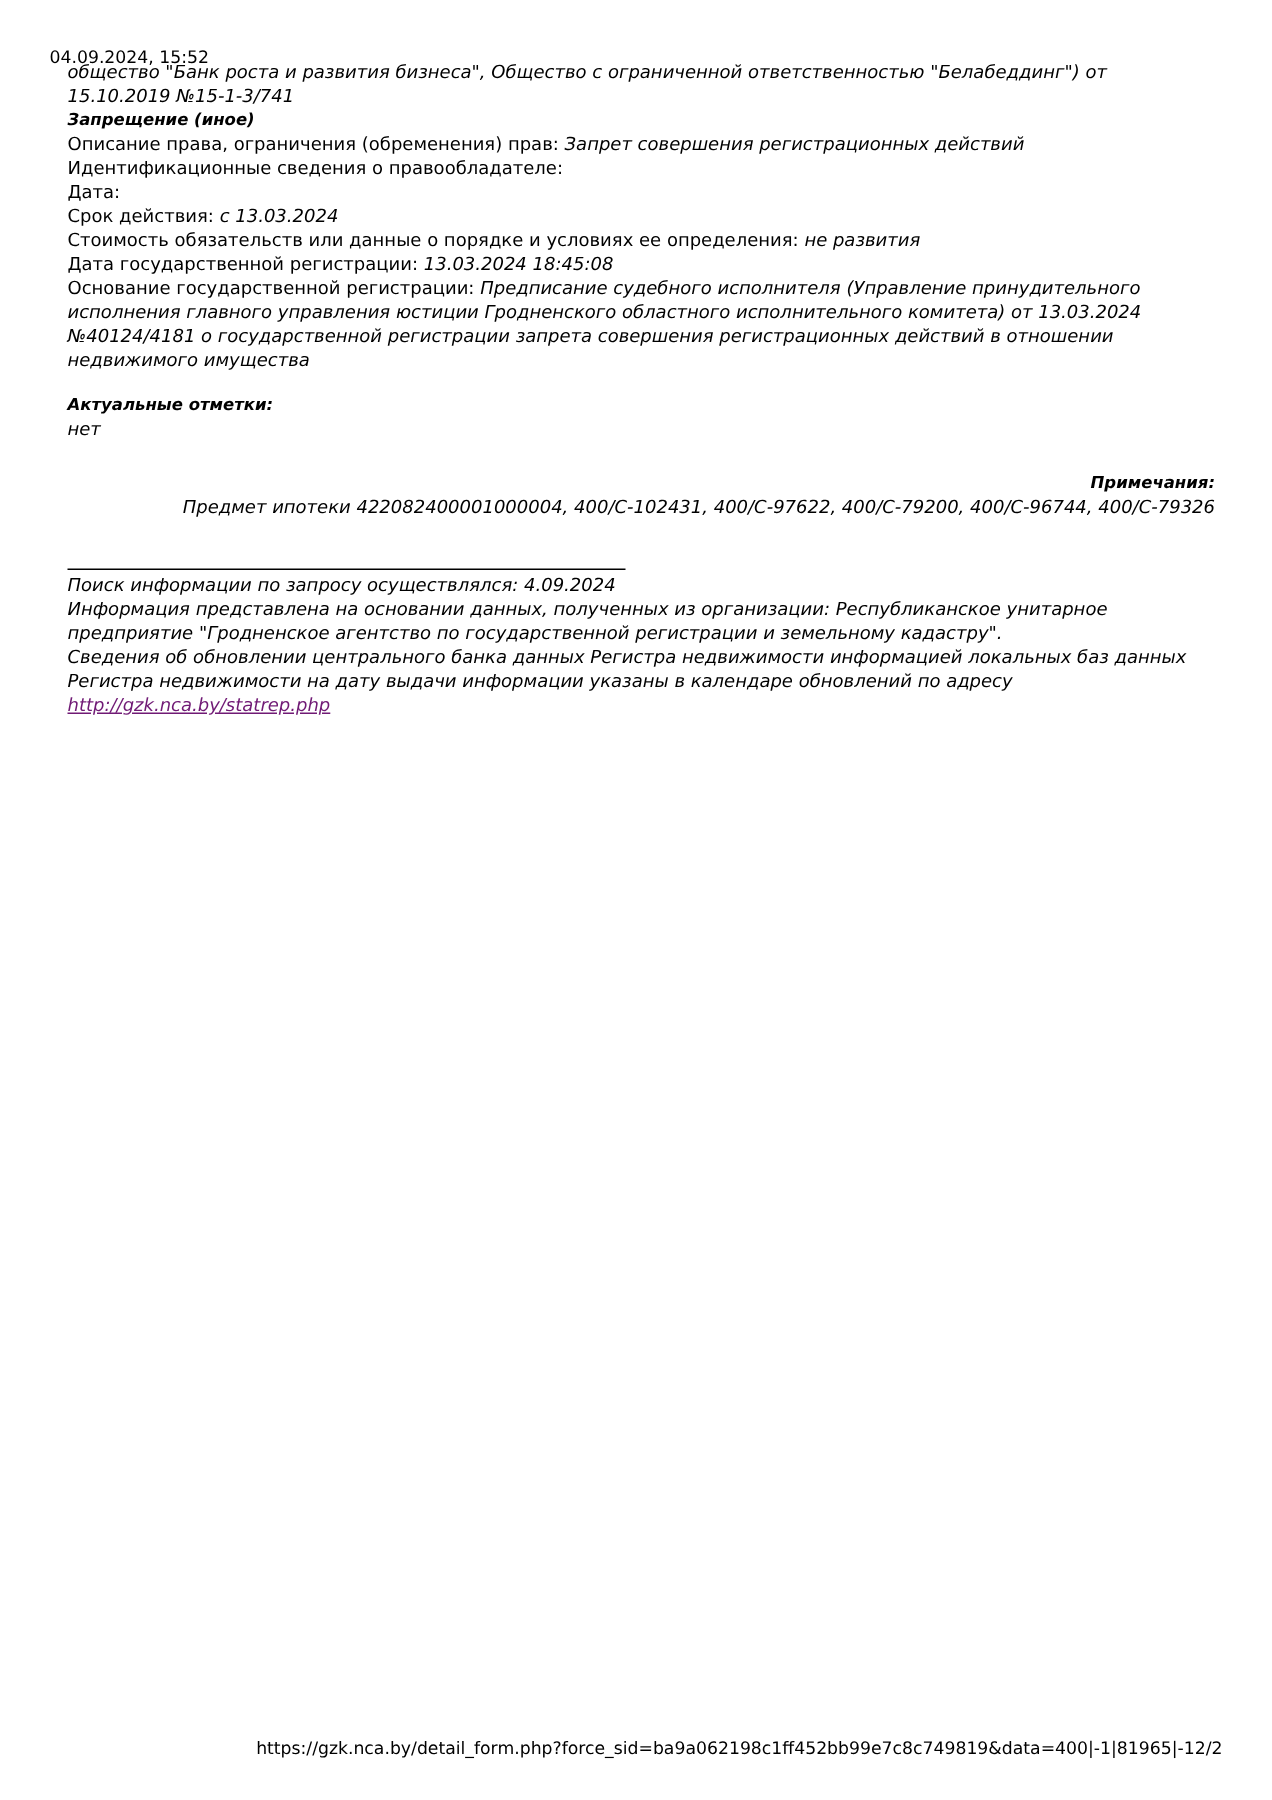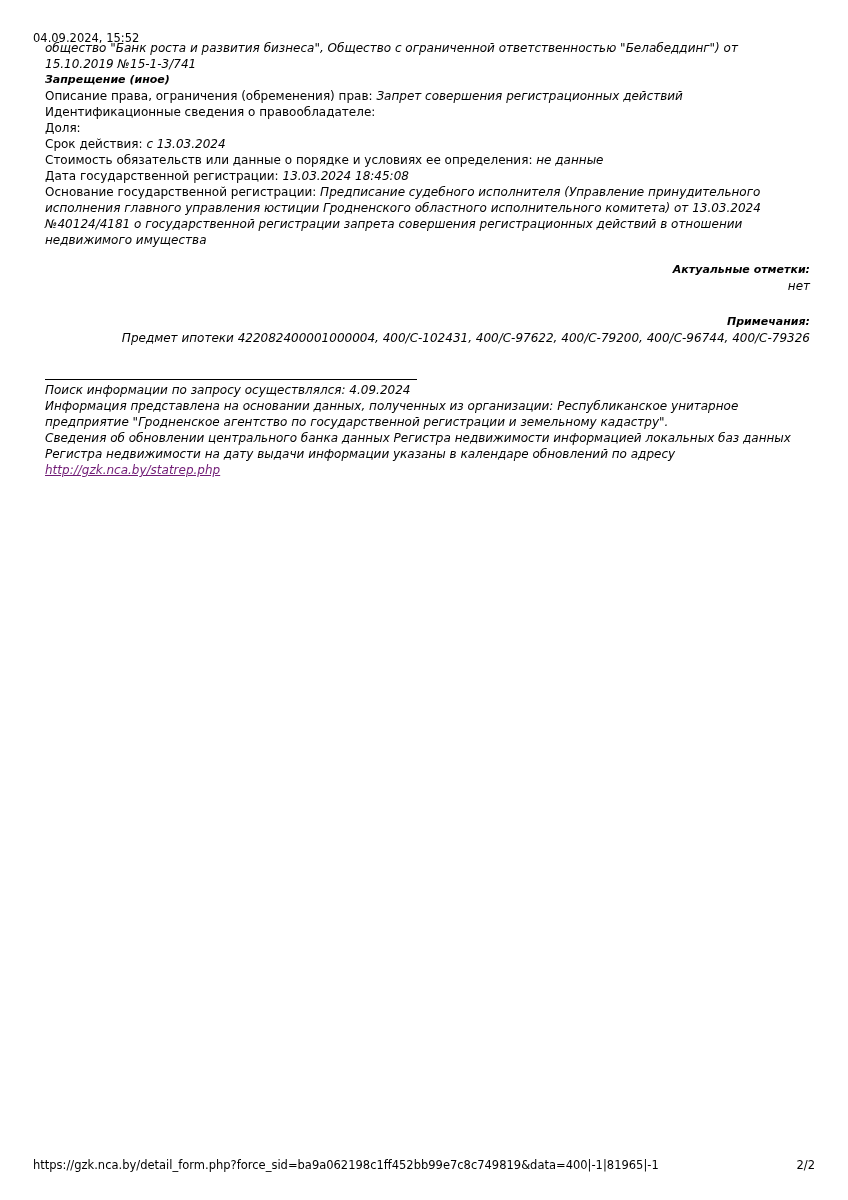--- a/index.html
+++ b/index.html
@@ -46,21 +46,21 @@
   }
   .content p { margin: 0; }
   .it { font-style: italic; }
   .heading {
     font-weight: bold;
     font-size: 11px;
     font-style: italic;
   }
   .continuation { margin-bottom: 25px; }
   .section-restriction { margin-bottom: 14px; }
-  .section-marks { margin-bottom: 20px; text-align: right; }
+  .section-marks { margin-bottom: 20px; }
   .section-notes { margin-bottom: 33px; text-align: right; }
   .field-value { font-style: italic; }
   .separator-line {
     width: 372px;
     border-top: 1px solid #000;
     height: 0;
     margin: 0 0 2px 0;
   }
   .search-info { }
   .doc-link {
@@ -69,41 +69,41 @@
     text-decoration: underline;
   }
   .print-footer {
     position: absolute;
     left: 33px;
     right: 33px;
     top: 1158px;
     font-size: 11.5px;
     line-height: 14px;
     display: flex;
-    justify-content: space-between;
+    justify-content: flex-end;
   }
 </style>
 </head>
 <body>
 
 <div class="print-header">
   <span class="hdr-datetime">04.09.2024, 15:52</span>
 </div>
 
 <div class="content">
 
   <p class="it continuation">общество "Банк роста и развития бизнеса", Общество с ограниченной ответственностью "Белабеддинг") от 15.10.2019 №15-1-3/741</p>
 
   <div class="section-restriction">
     <div class="heading">Запрещение (иное)</div>
     <div><span>Описание права, ограничения (обременения) прав:</span> <span class="field-value">Запрет совершения регистрационных действий</span></div>
     <div><span>Идентификационные сведения о правообладателе:</span> <span class="field-value"></span></div>
-    <div><span>Доля:</span> <span class="field-value"></span></div>
+    <div><span>Дата:</span> <span class="field-value"></span></div>
     <div><span>Срок действия:</span> <span class="field-value">с 13.03.2024</span></div>
-    <div><span>Стоимость обязательств или данные о порядке и условиях ее определения:</span> <span class="field-value">не данные</span></div>
+    <div><span>Стоимость обязательств или данные о порядке и условиях ее определения:</span> <span class="field-value">не развития</span></div>
     <div><span>Дата государственной регистрации:</span> <span class="field-value">13.03.2024 18:45:08</span></div>
     <div><span>Основание государственной регистрации:</span> <span class="field-value">Предписание судебного исполнителя (Управление принудительного исполнения главного управления юстиции Гродненского областного исполнительного комитета) от 13.03.2024 №40124/4181 о государственной регистрации запрета совершения регистрационных действий в отношении недвижимого имущества</span></div>
   </div>
 
   <div class="section-marks">
     <div class="heading">Актуальные отметки:</div>
     <div class="it">нет</div>
   </div>
 
   <div class="section-notes">

